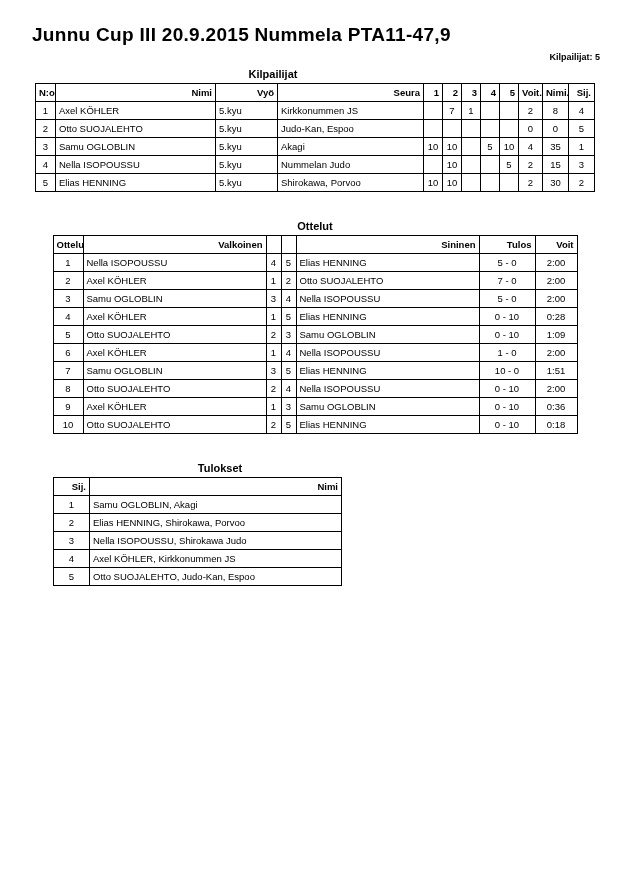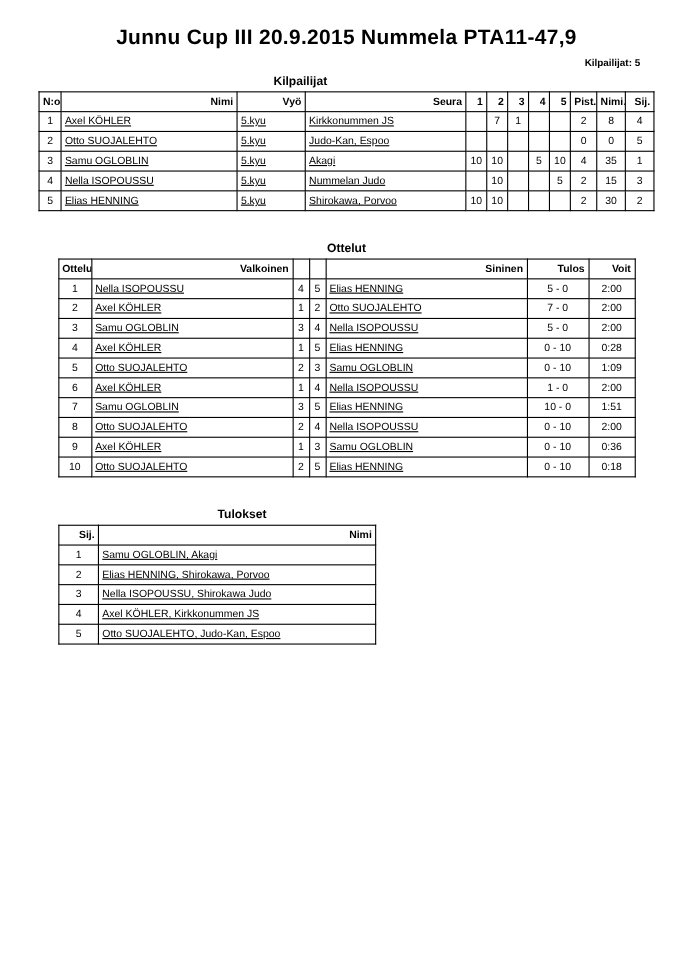--- a/index.html
+++ b/index.html
@@ -14,31 +14,31 @@
     color: #000000;
     position: relative;
     overflow: hidden;
   }
   .page {
     width: 630px;
     height: 891px;
     position: relative;
   }
   .title {
-    text-align: center;
     font-size: 19px;
     font-weight: bold;
     letter-spacing: 0.3px;
     margin-top: 24px;
+    padding-left: 32px;
   }
   .competitors-count {
     text-align: right;
     font-size: 9px;
     font-weight: bold;
-    padding-right: 48px;
+    padding-right: 30px;
     margin-top: 6px;
   }
   .section-heading {
     text-align: center;
     font-size: 11px;
     font-weight: bold;
     margin-top: 6px;
     margin-bottom: 3px;
   }
   .heading-kilpailijat { margin-left: -84px; }
@@ -58,21 +58,21 @@
     font-weight: normal;
     white-space: nowrap;
     overflow: hidden;
     box-sizing: border-box;
   }
   table th {
     font-weight: bold;
     text-align: right;
   }
   .c { text-align: center; }
-  .l { text-align: left; text-decoration: underline; }
+  .l { text-align: left; }
 
   
   #competitors-table {
     width: 524px;
     margin: 0 auto;
   }
   #competitors-table .col-no     { width: 20px; }
   #competitors-table .col-nimi   { width: 160px; }
   #competitors-table .col-vyo    { width: 62px; }
   #competitors-table .col-seura  { width: 146px; }
@@ -133,21 +133,21 @@
       <tr>
         <th>N:o</th>
         <th>Nimi</th>
         <th>Vyö</th>
         <th>Seura</th>
         <th>1</th>
         <th>2</th>
         <th>3</th>
         <th>4</th>
         <th>5</th>
-        <th>Pist.</th>
+        <th>Voit.</th>
         <th>Nimi.</th>
         <th>Sij.</th>
       </tr>
     </thead>
     <tbody>
       <tr>
         <td class="c">1</td>
         <td class="l">Axel KÖHLER</td>
         <td class="l">5.kyu</td>
         <td class="l">Kirkkonummen JS</td>

